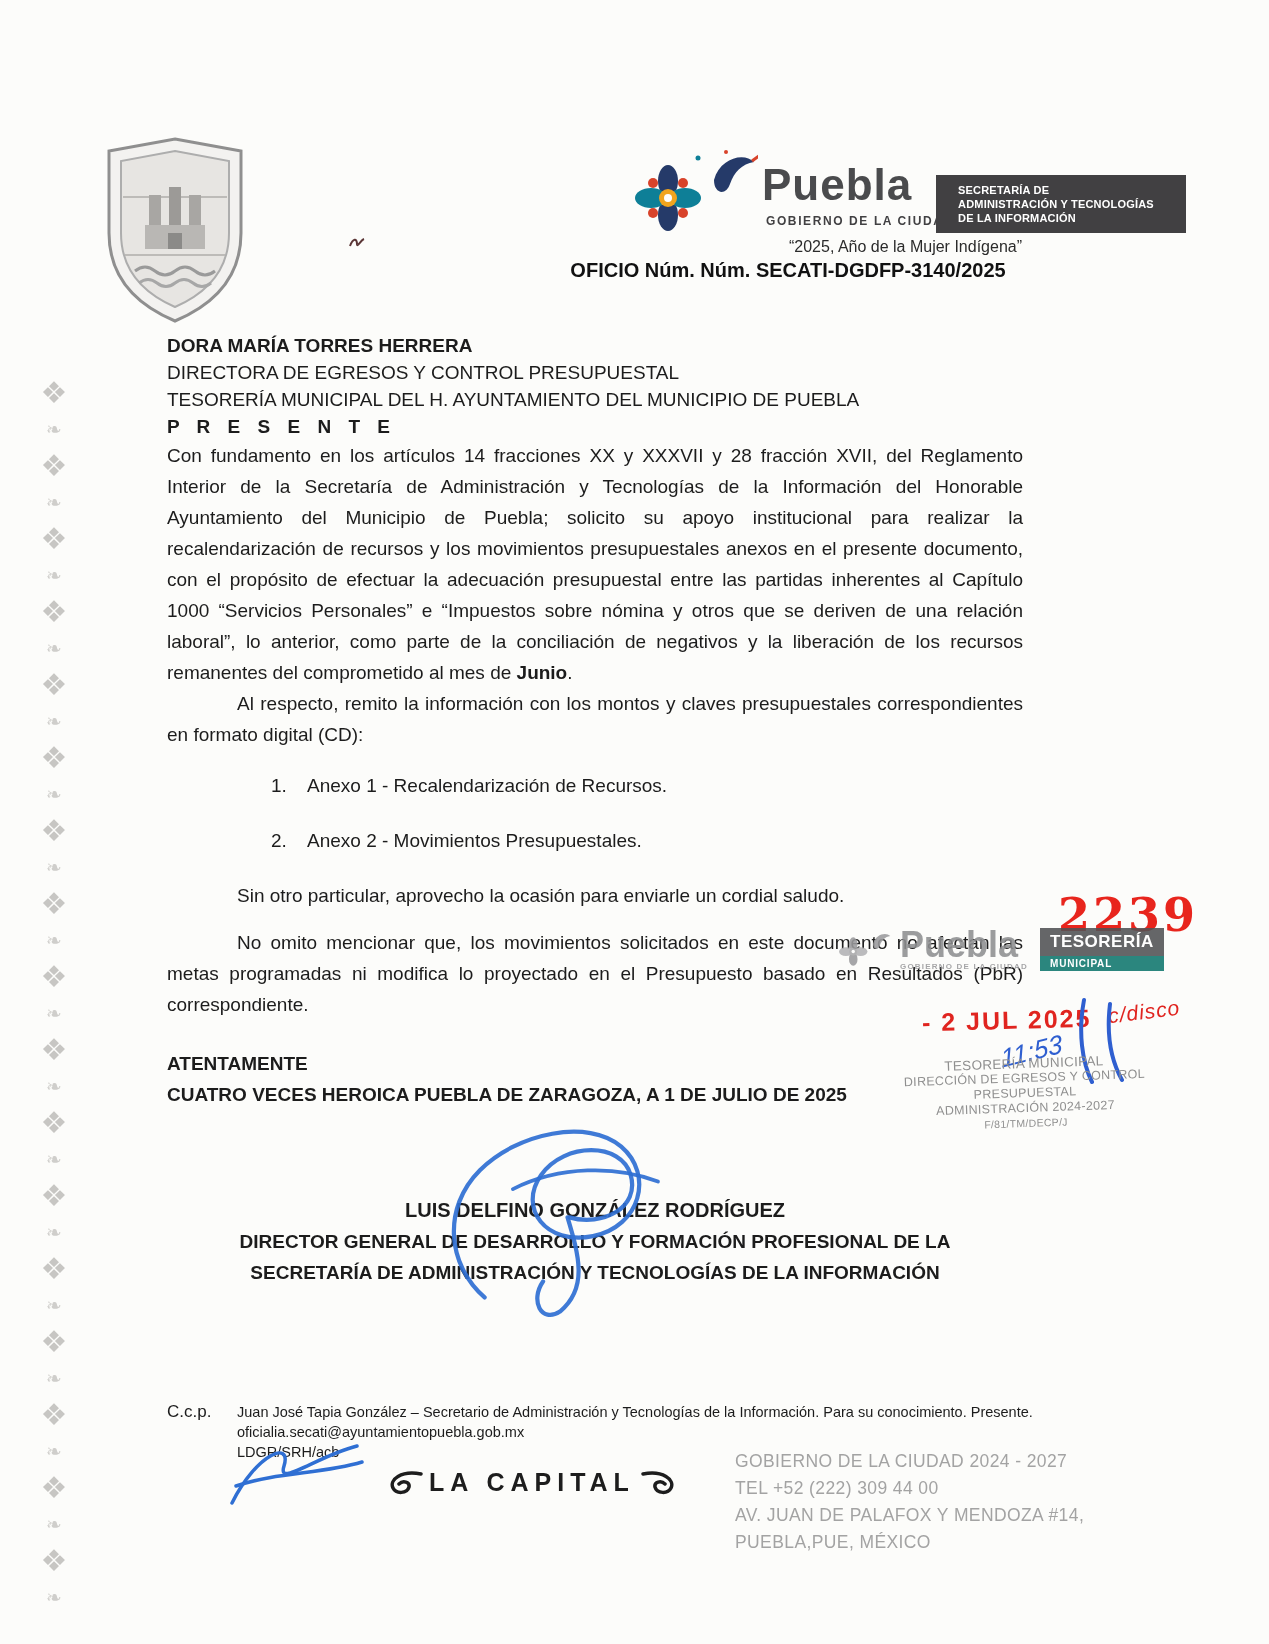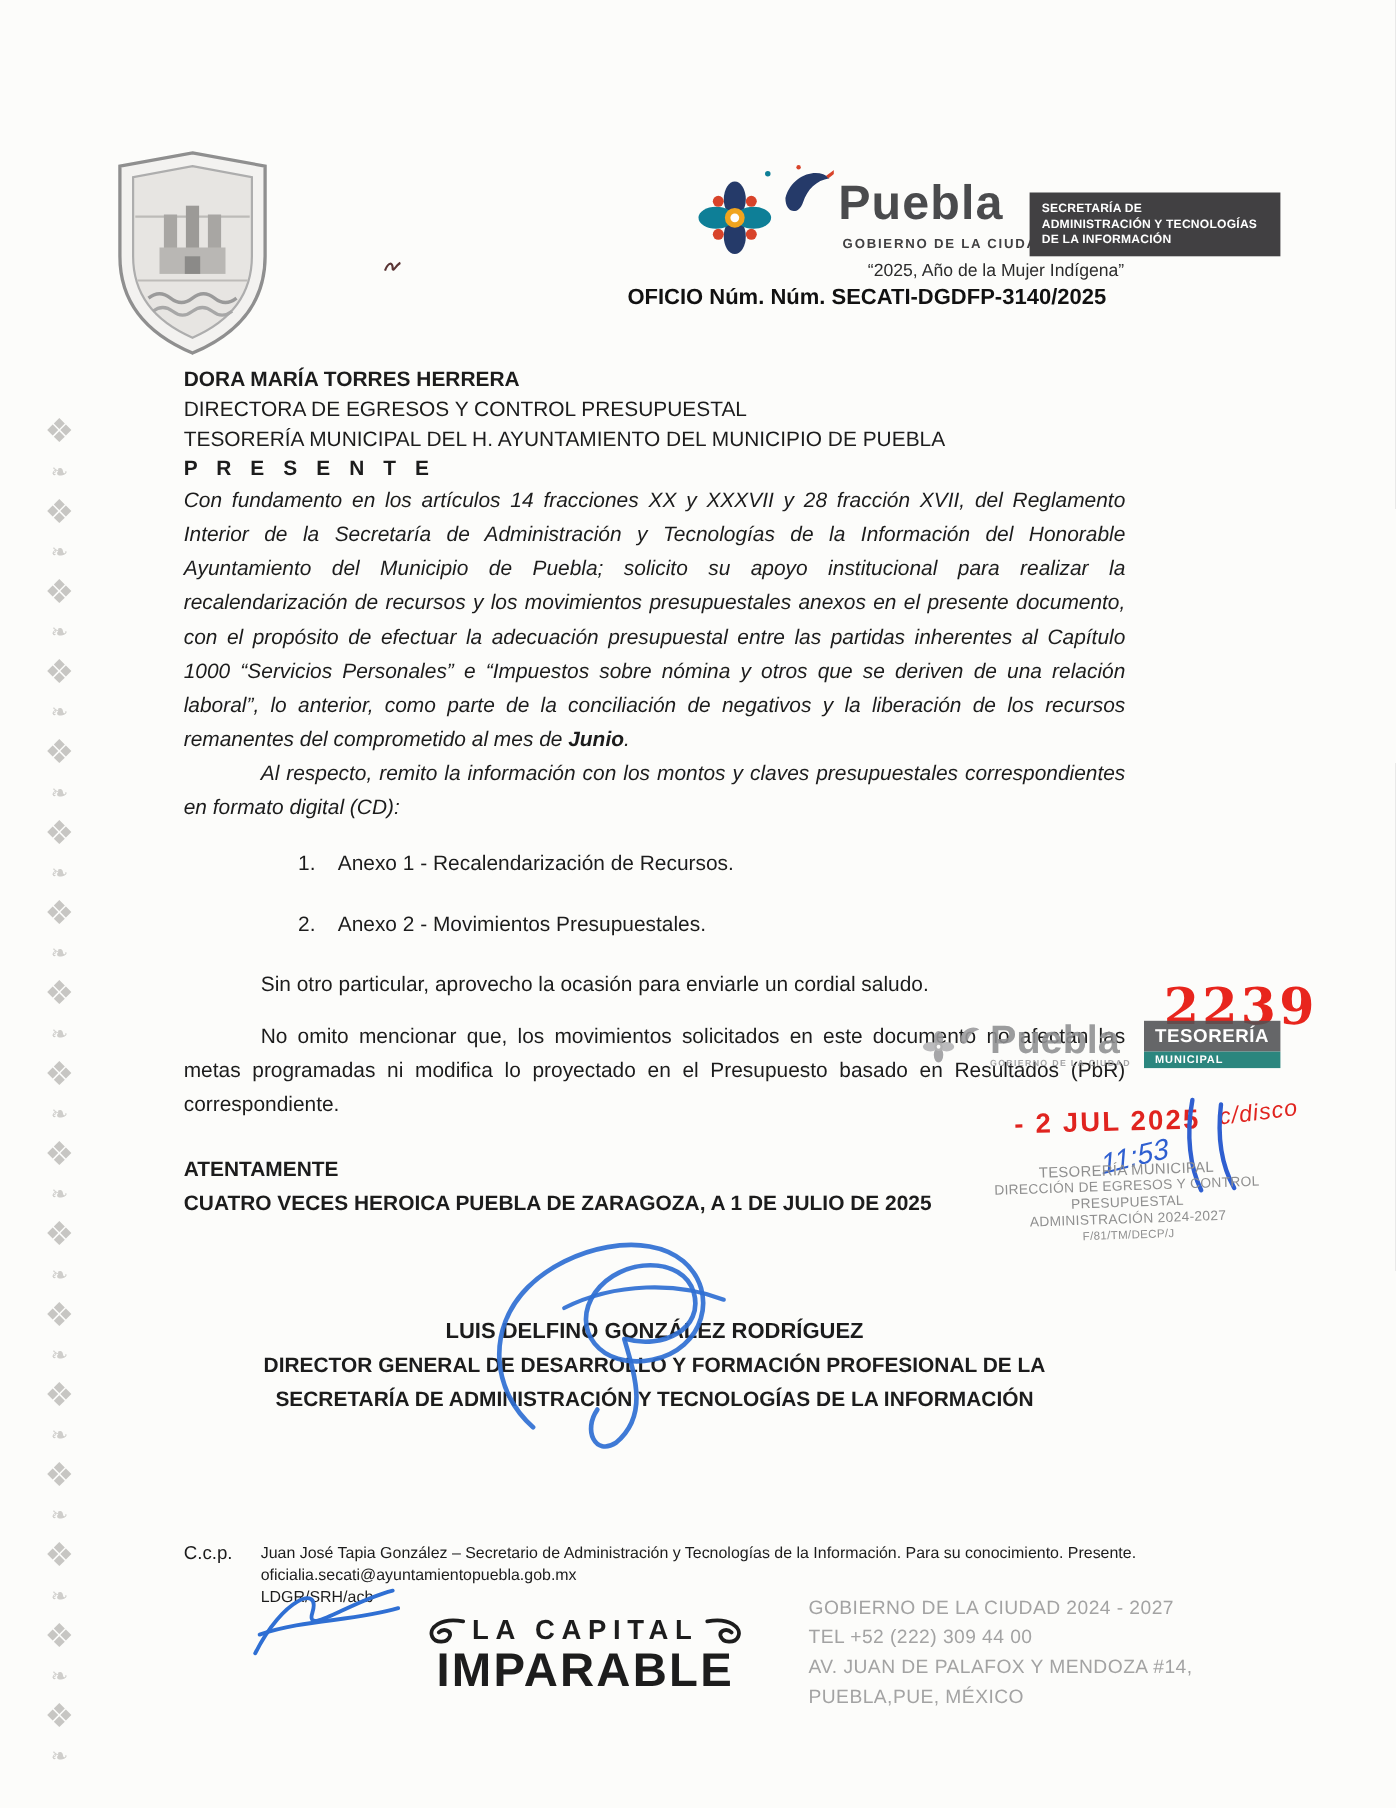--- a/index.html
+++ b/index.html
@@ -11,32 +11,32 @@
         align-items:center;gap:12px;color:#c7c6c3;font-family:"DejaVu Sans",sans-serif;user-select:none;}
   .deco .deco-big{font-size:30px;line-height:30px;}
   .deco .deco-small{font-size:19px;line-height:19px;color:#cfcecb;}
 
   
   .crest{position:absolute;left:95px;top:133px;}
   .logo-icon{position:absolute;left:628px;top:146px;}
   .logo-word{position:absolute;left:762px;top:160px;font-size:44px;font-weight:bold;color:#4a4b4d;letter-spacing:1px;}
   .logo-sub{position:absolute;left:766px;top:214px;font-size:12px;font-weight:bold;color:#414042;letter-spacing:1.6px;}
   .sec-badge{position:absolute;left:936px;top:175px;width:206px;background:#414042;color:#fff;
-             padding:8px 11px;font-size:11px;font-weight:bold;line-height:14px;letter-spacing:.2px;}
+             padding:8px 22px;font-size:11px;font-weight:bold;line-height:14px;letter-spacing:.2px;}
   .slogan{position:absolute;left:600px;top:238px;width:422px;text-align:right;font-size:16px;color:#2b2b2b;}
   .oficio{position:absolute;left:498px;top:259px;width:580px;text-align:center;font-size:20px;font-weight:bold;color:#111;}
   .ink-mark{position:absolute;left:348px;top:236px;}
 
   
   .content{position:absolute;left:167px;top:332px;width:856px;font-size:19px;line-height:31px;}
   .recipient div{line-height:27px;}
   .r-name{font-weight:bold;}
   .r-presente{font-weight:bold;letter-spacing:6px;}
   .content p{margin:0;text-align:justify;}
-  .mt1{margin-top:16px;font-style:italic;}
+  .mt1{margin-top:16px;}
   .indent{text-indent:70px;}
   .b{font-weight:bold;}
   .anexos{list-style:none;margin:20px 0 14px 0;padding:0 0 0 104px;}
   .anexos li{margin-bottom:24px;}
   .anexos .num{display:inline-block;width:36px;}
   .p3{margin-bottom:28px !important;}
   .p4{margin-bottom:16px !important;}
   .center{text-align:center;}
   .atent{font-weight:bold;}
   .place-date{font-weight:bold;}
@@ -271,21 +271,20 @@
   <div class="capital">
     <div class="capital-row">
       <svg width="36" height="26" viewBox="0 0 36 26">
         <path d="M34 4 C 14 0, 2 10, 6 18 C 9 24, 20 24, 22 17 C 23 12, 16 10, 12 14" fill="none" stroke="#1d1d1d" stroke-width="3.5" stroke-linecap="round"></path>
       </svg>
       <span class="capital-top">LA CAPITAL</span>
       <svg width="36" height="26" viewBox="0 0 36 26" style="transform:scaleX(-1)">
         <path d="M34 4 C 14 0, 2 10, 6 18 C 9 24, 20 24, 22 17 C 23 12, 16 10, 12 14" fill="none" stroke="#1d1d1d" stroke-width="3.5" stroke-linecap="round"></path>
       </svg>
     </div>
-    <div class="capital-bottom">IMPARABLE</div>
   </div>
 
   <div class="addr">
     <div>GOBIERNO DE LA CIUDAD 2024 - 2027</div>
     <div>TEL +52 (222) 309 44 00</div>
     <div>AV. JUAN DE PALAFOX Y MENDOZA #14,</div>
     <div>PUEBLA,PUE, MÉXICO</div>
   </div>
 
 </div>

